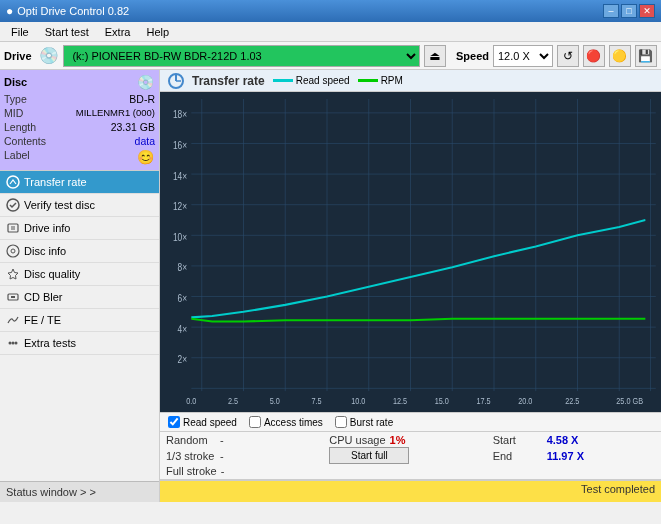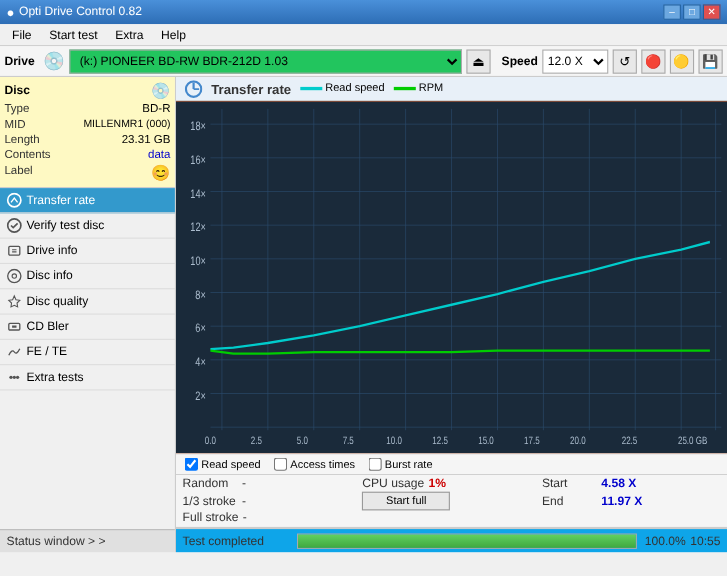--- a/index.html
+++ b/index.html
@@ -92,21 +92,21 @@
     .left-panel {
       width: 160px;
       background: #f0f0f0;
       border-right: 1px solid #ccc;
       display: flex;
       flex-direction: column;
     }
 
     
     .disc-section {
-      background: #fef9c3;
+      background: #c4b5fd;
       padding: 4px;
       border-bottom: 1px solid #ccc;
     }
     .disc-header {
       display: flex;
       align-items: center;
       justify-content: space-between;
       margin-bottom: 2px;
     }
     .disc-title { font-weight: bold; font-size: 11px; }
@@ -197,26 +197,27 @@
       border: 1px solid #999;
       padding: 2px 6px;
       font-size: 10px;
       cursor: pointer;
       text-align: center;
     }
 
     
     .progress-bar-area {
       display: flex;
-      align-items: center;
+      align-items: flex-end;
       padding: 2px 6px;
       gap: 4px;
-      background: #0ea5e9;
+      background: #fde047;
       height: 22px;
       border-top: 1px solid #ccc;
+      flex-direction: column;
     }
     .status-text { font-size: 11px; color: #333; flex: 0 0 100px; }
     .progress-outer {
       flex: 1;
       height: 14px;
       background: #ddd;
       border: 1px solid #aaa;
       position: relative;
     }
     .progress-inner {

